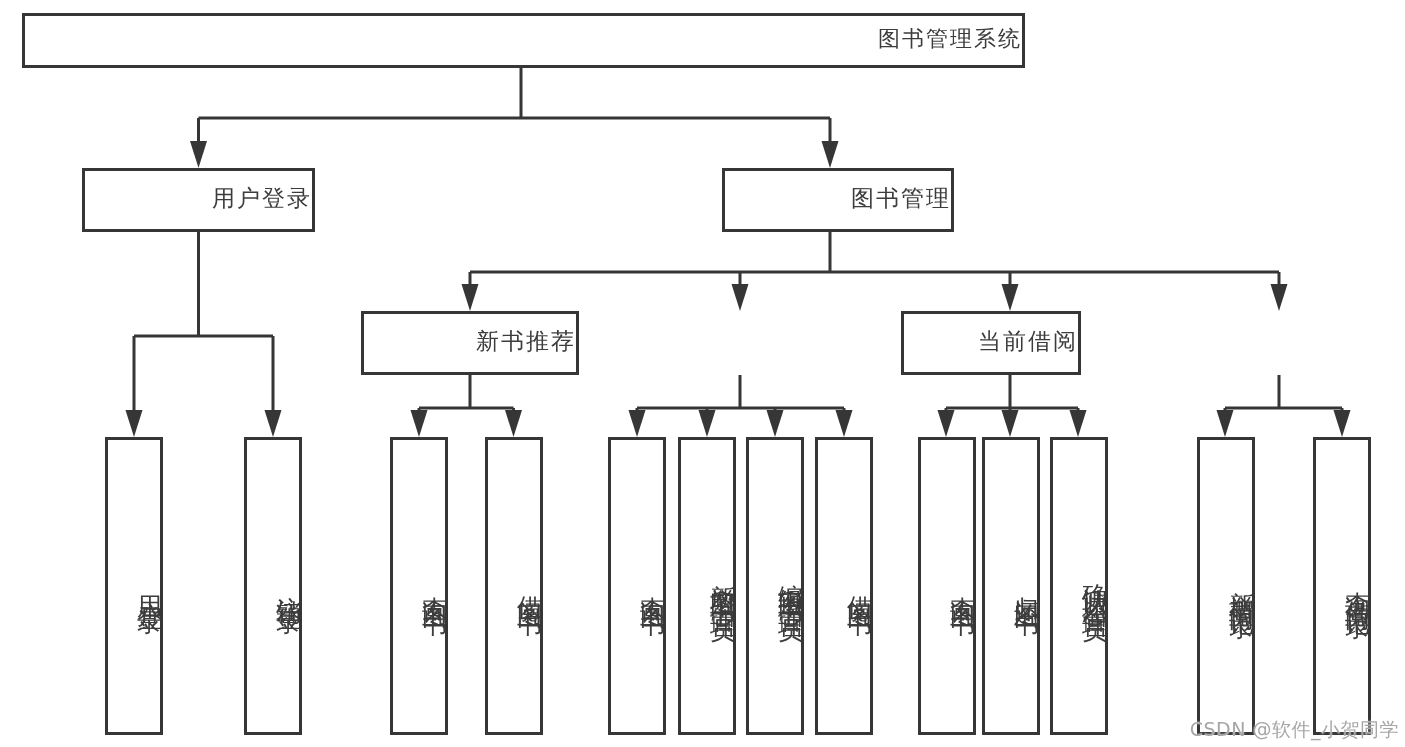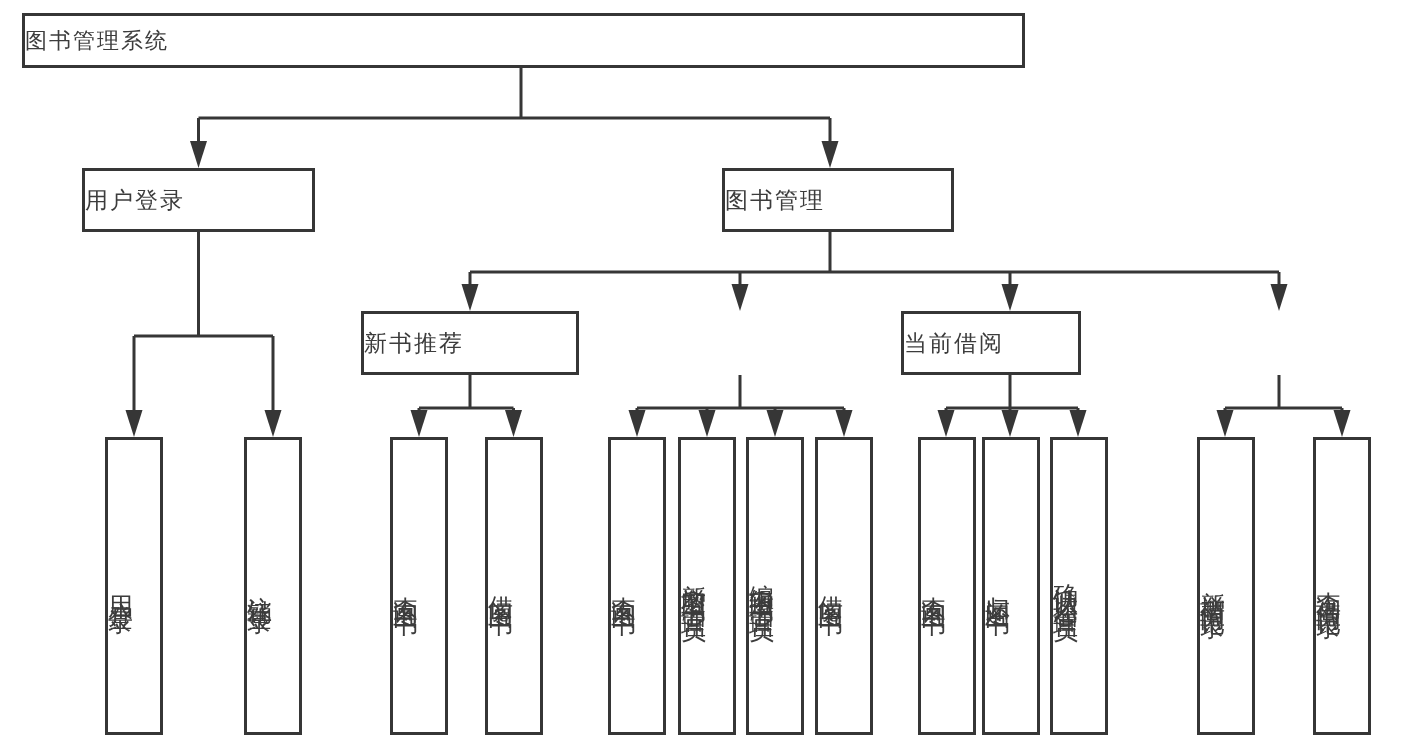--- a/index.html
+++ b/index.html
@@ -20,22 +20,23 @@
     overflow:hidden;
   }
   .wires{position:absolute;left:0;top:0;z-index:1;}
   .wires path{stroke:var(--line);stroke-width:3;fill:none;}
   .wires polygon{fill:var(--line);stroke:none;}
   .node{
     position:absolute;
     box-sizing:border-box;
     background:var(--box-bg);
     border:3px solid var(--line);
-    display:flex;align-items:center;justify-content:flex-start;
+    display:flex;align-items:center;justify-content:flex-end;
     z-index:2;
+    font-family:Liberation Mono, monospace;
   }
   .node .hlabel{
     font-size:23px;letter-spacing:2px;white-space:nowrap;line-height:1;
   }
   .root-node .hlabel{font-size:22px;}
   .leaf .vlabel{
     writing-mode:vertical-rl;
     text-orientation:mixed;
     font-size:25px;
     letter-spacing:5px;
@@ -160,14 +161,15 @@
     <span class="vlabel">确认归还（管理员）</span>
   </div>
 
   <div class="node leaf n-c40">
     <span class="vlabel">新增借阅记录</span>
   </div>
   <div class="node leaf n-c41">
     <span class="vlabel">查询借阅记录</span>
   </div>
 
+  <div class="watermark">CSDN @软件_小贺同学</div>
 
 </div>
 
 </body></html>

